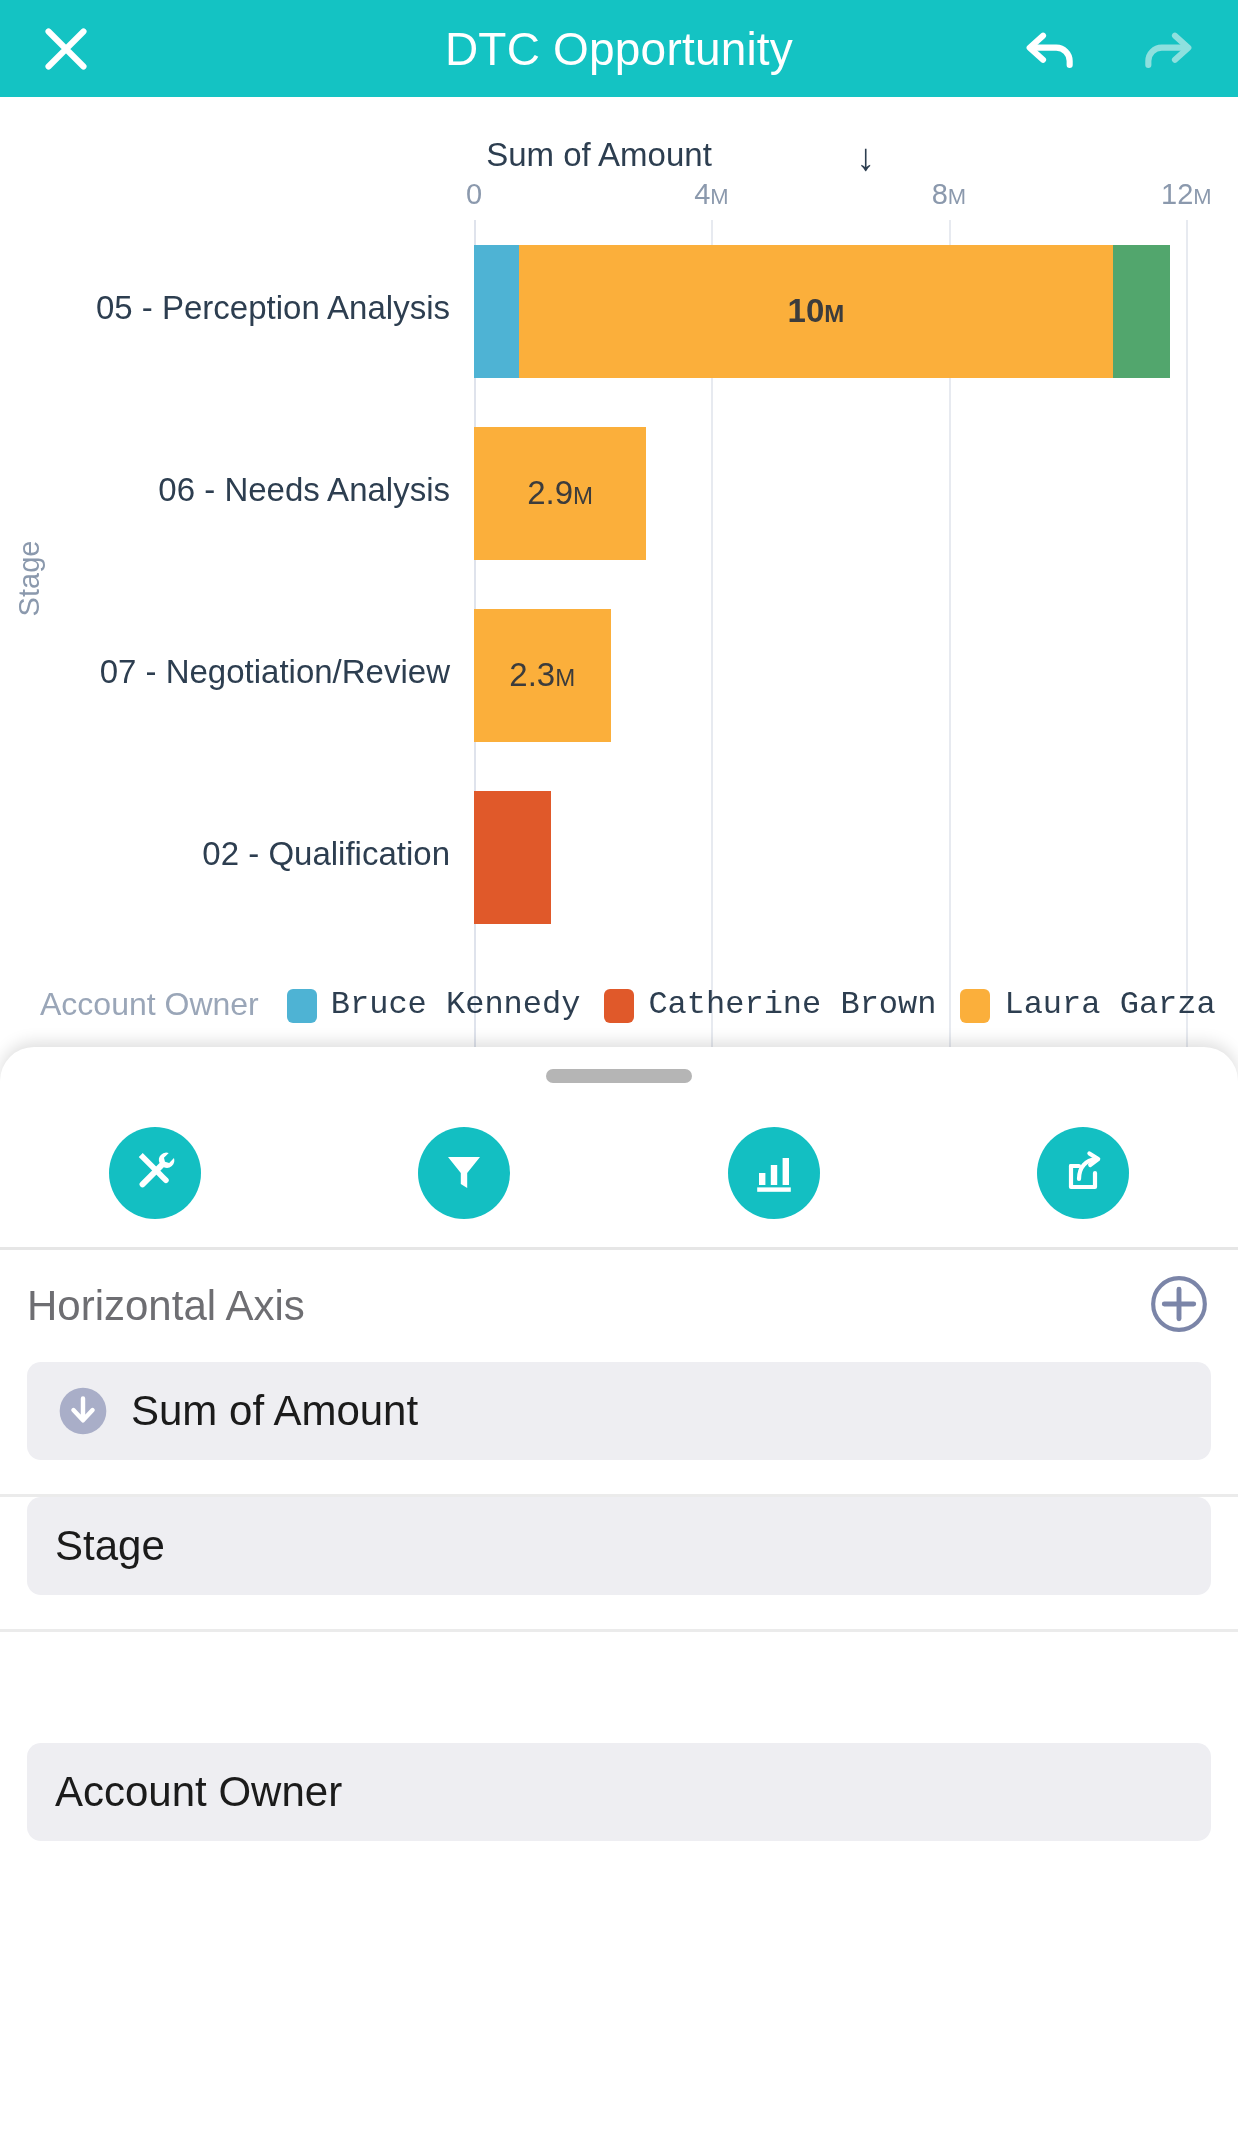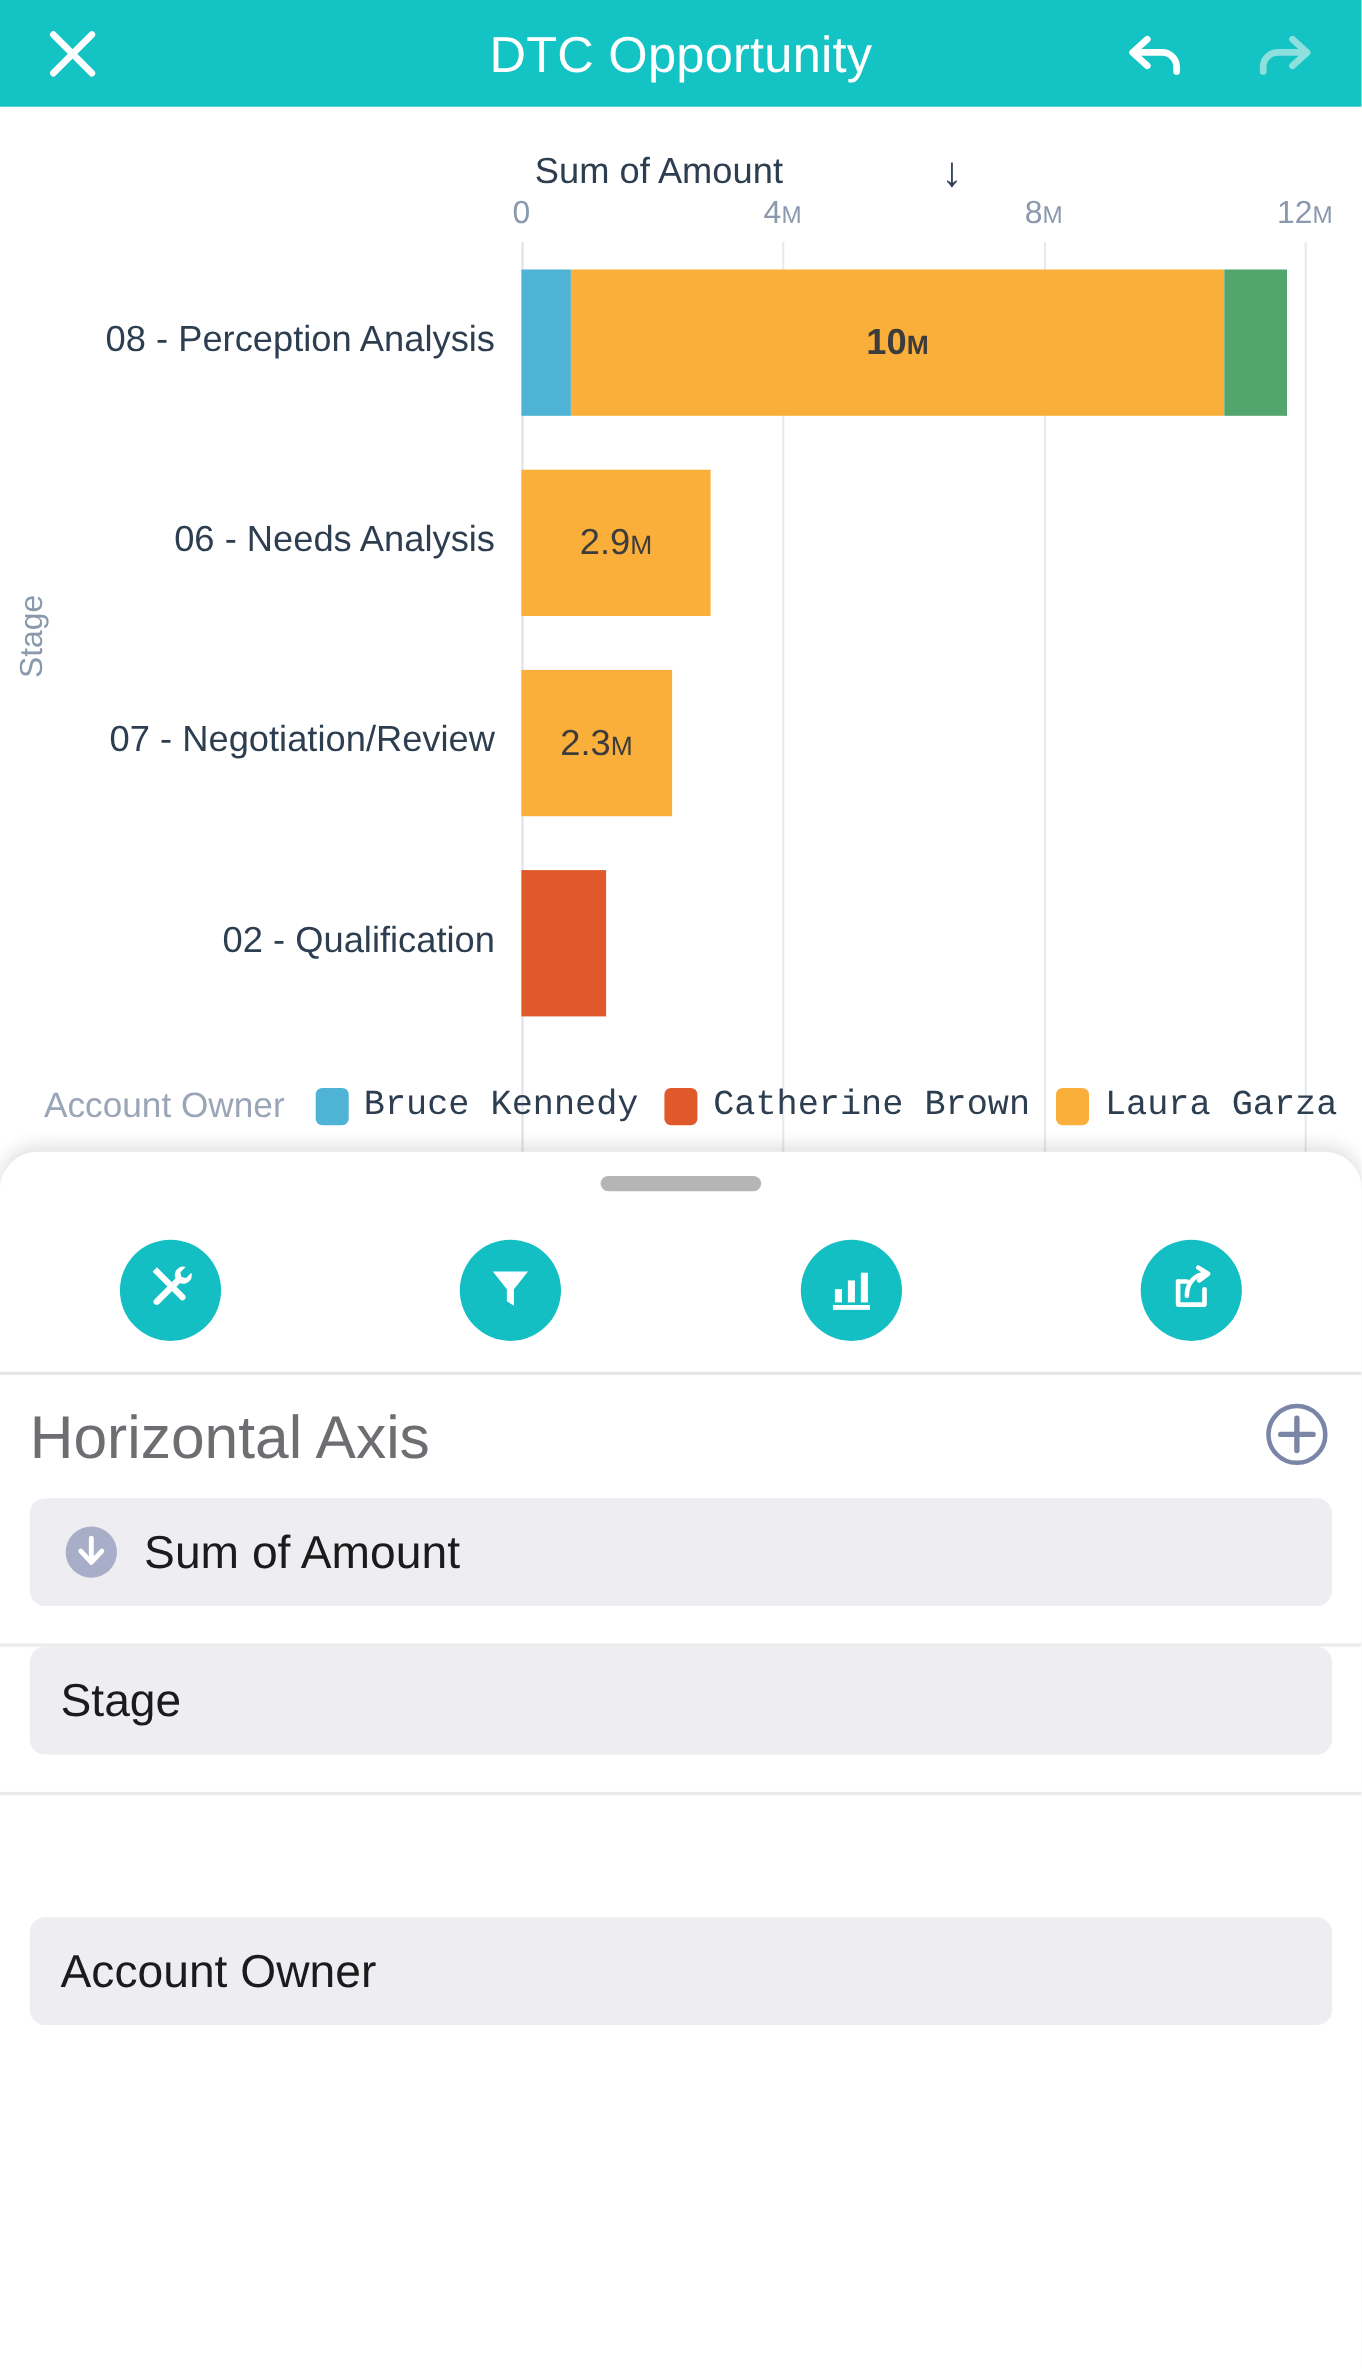--- a/index.html
+++ b/index.html
@@ -260,21 +260,21 @@
     width: 1238px;
   }
   .section-header {
     position: relative;
     height: 112px;
     display: flex;
     align-items: center;
     padding: 0 28px 0 27px;
   }
   .section-title {
-    font-size: 55px;
+    font-size: 42px;
     color: #6e6e72;
     flex: 1 1 auto;
     white-space: nowrap;
   }
   .add-btn {
     width: 62px;
     height: 62px;
     display: flex;
     align-items: center;
     justify-content: center;
@@ -353,21 +353,21 @@
         <div class="gridline zero" style="left: 474px;"></div>
         <div class="gridline" style="left: 711.44px;"></div>
         <div class="gridline" style="left: 948.88px;"></div>
         <div class="gridline" style="left: 1186.32px;"></div>
       </div>
 
     <div class="y-axis-title">Stage</div>
 
     <div id="cat-labels">
         <div class="cat-label-wrap" style="top: 167px;">
-          <div class="cat-label">08 - Perception Analysis</div>
+          <div class="cat-label">05 - Perception Analysis</div>
         </div>
         <div class="cat-label-wrap" style="top: 349px;">
           <div class="cat-label">06 - Needs Analysis</div>
         </div>
         <div class="cat-label-wrap" style="top: 531px;">
           <div class="cat-label">07 - Negotiation/Review</div>
         </div>
         <div class="cat-label-wrap" style="top: 713px;">
           <div class="cat-label">02 - Qualification</div>
         </div>

